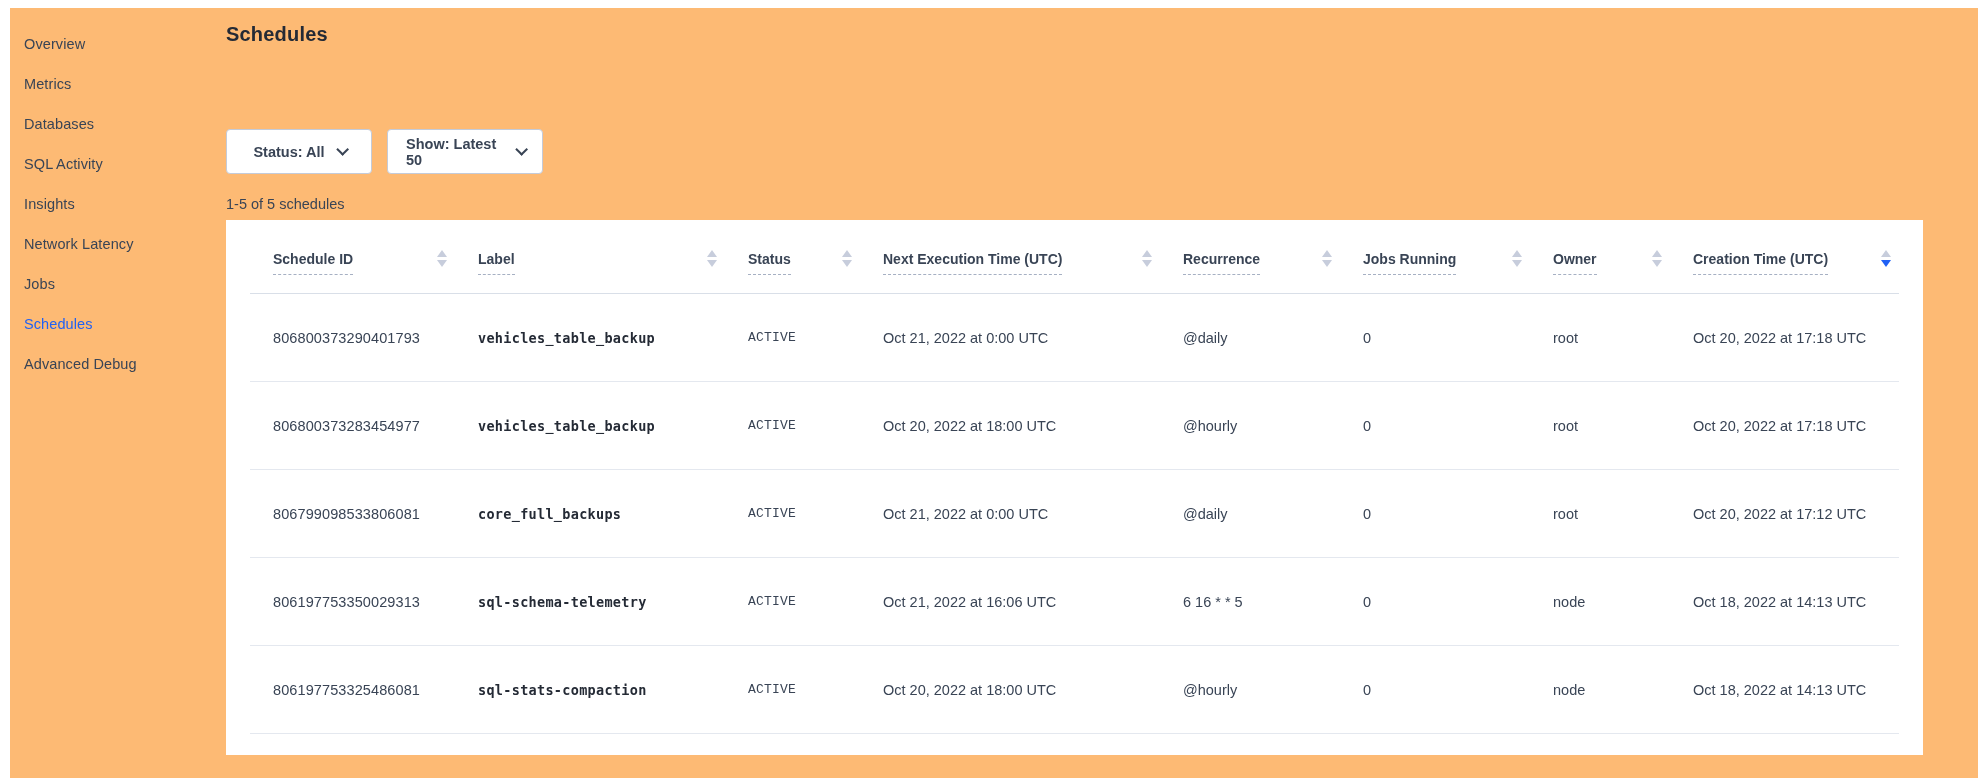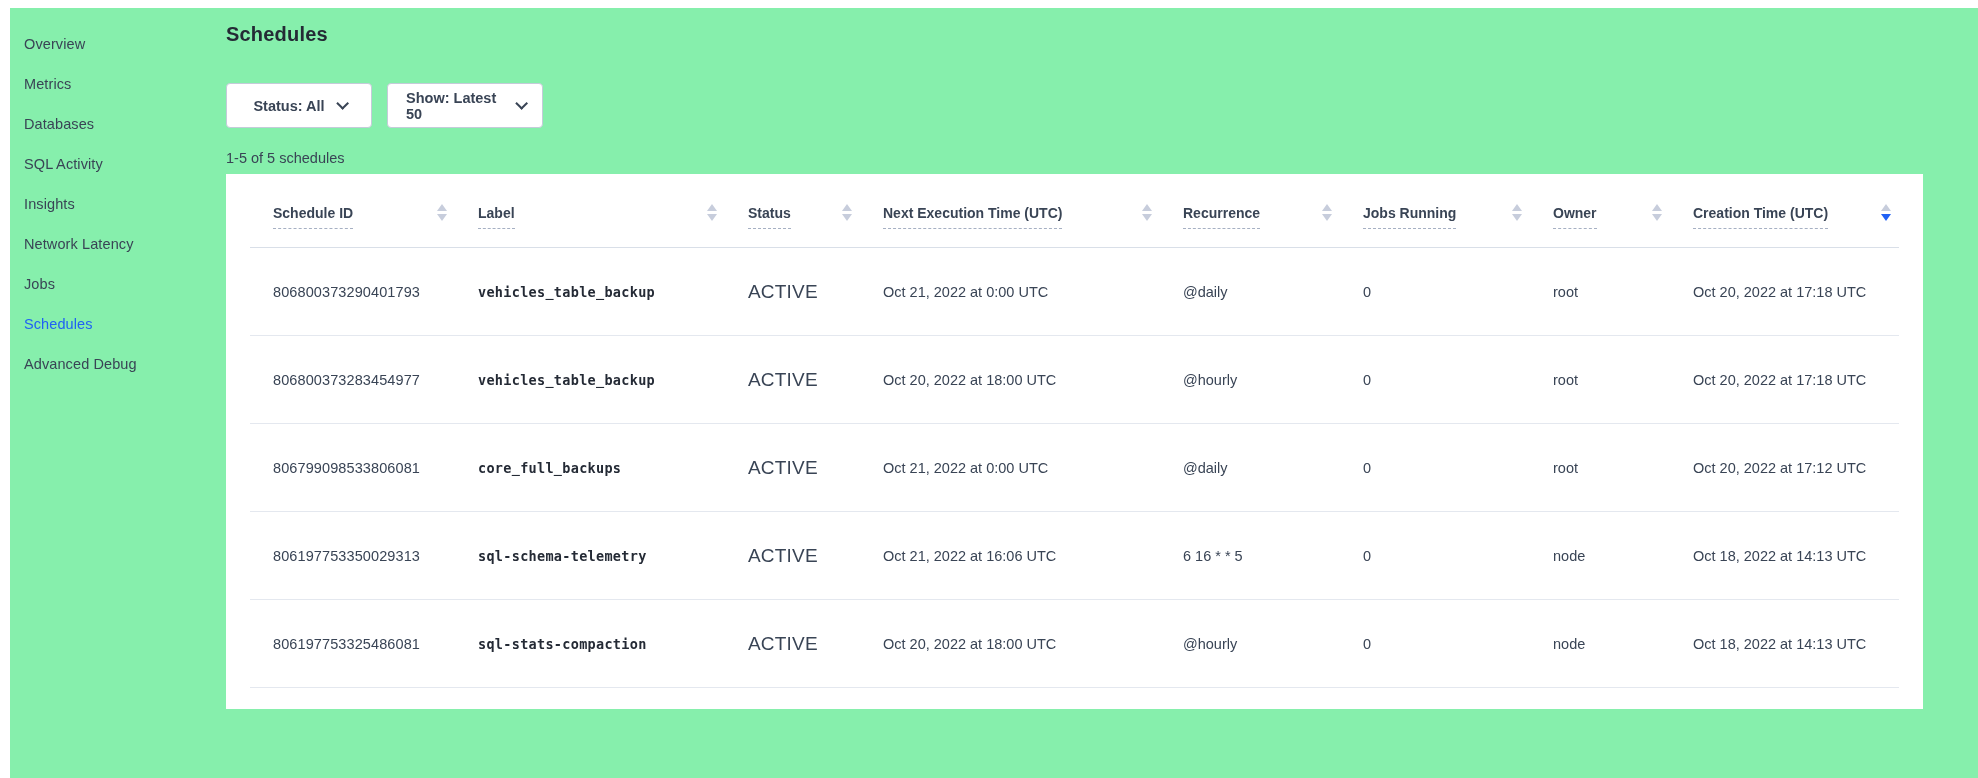--- a/index.html
+++ b/index.html
@@ -5,40 +5,41 @@
   * { margin:0; padding:0; box-sizing:border-box; }
   html,body { width:1978px; height:778px; }
   body {
     font-family:"Liberation Sans","DejaVu Sans",sans-serif;
     background:#ffffff;
     overflow:hidden;
     position:relative;
   }
   .app {
     position:absolute; left:10px; top:8px; right:0; bottom:0;
-    background:#86efac;
+    background:#fdba74;
     display:flex;
   }
   
   .sidebar { width:216px; flex:none; padding:16px 0 0 14px; }
   .nav-item {
     height:40px; display:flex; align-items:center;
     font-size:14.5px; color:#394455; cursor:pointer;
     font-weight:400; letter-spacing:.1px;
   }
   .nav-item.active { color:#2061f5; }
   
   .main { flex:1; padding-top:15px; }
   .page-title { font-size:20px; font-weight:700; color:#242a35; letter-spacing:.2px; }
   .filters { margin-top:37px; display:flex; gap:15px; }
   .dropdown {
     height:45px; background:#ffffff; border:1px solid #c4cbd9; border-radius:4px;
     display:flex; align-items:center; justify-content:center; gap:11px;
     font-size:14.5px; font-weight:700; color:#394455; cursor:pointer;
     padding:0 18px;
+    margin-top:46px;
   }
   .dd-status { width:146px; }
   .dd-show   { width:156px; }
   .chev {
     width:9px; height:9px; flex:none;
     border-right:2px solid #394455; border-bottom:2px solid #394455;
     transform:rotate(45deg) translateY(-3px);
   }
   .results-count { margin-top:22px; font-size:14.5px; color:#394455; }
   
@@ -74,21 +75,21 @@
   .tr { height:88px; border-bottom:1px solid #e4e8ef; cursor:default; }
   .td {
     padding-left:23px; font-size:14.5px; color:#394455; white-space:nowrap;
     overflow:hidden; text-overflow:ellipsis;
   }
   .td.c0 { color:#394455; letter-spacing:.1px; }
   .td.c1 {
     font-family:"DejaVu Sans Mono","Liberation Mono",monospace;
     font-size:13.5px; font-weight:700; color:#242a35; letter-spacing:.3px;
   }
-  .td.c2 { font-size:19px; letter-spacing:.2px; }
+  .td.c2 { font-size:13px; letter-spacing:.2px;font-family:Liberation Mono, monospace; }
 </style>
 </head>
 <body>
 
 <div class="app">
 
   <nav class="sidebar">
 
   <div class="nav-item">Overview</div>
       <div class="nav-item">Metrics</div>

